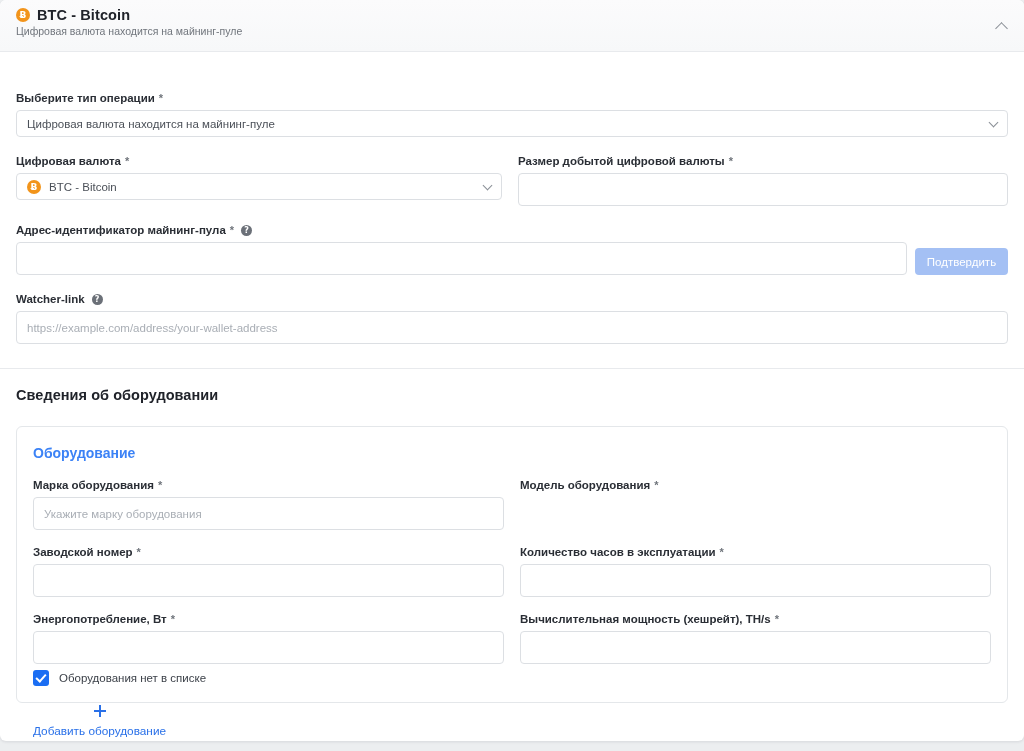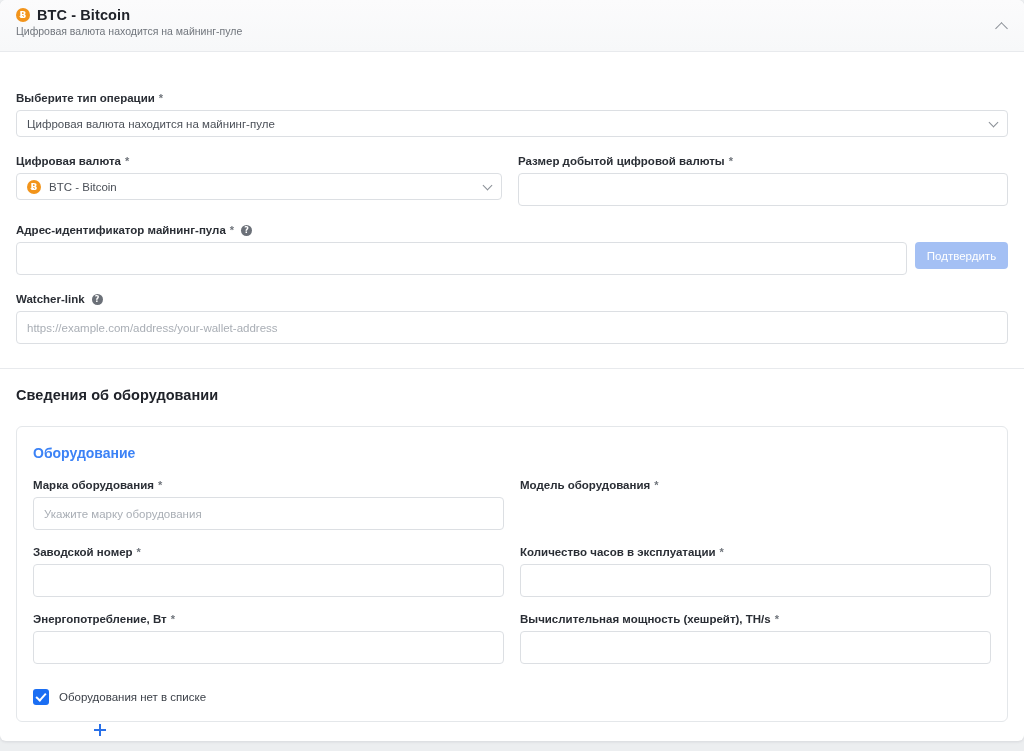--- a/index.html
+++ b/index.html
@@ -174,21 +174,21 @@
 
   .row2 {
     display: flex;
     gap: 16px;
   }
   .col { flex: 1 1 0; min-width: 0; }
 
   .inline-row {
     display: flex;
     gap: 8px;
-    align-items: flex-start;
+    align-items: flex-end;
   }
   .btn-confirm {
     flex: 0 0 93px;
     height: 27px;
     border: none;
     border-radius: 4px;
     background: #a4c0f4;
     color: #ffffff;
     font-size: 11.5px;
     font-family: "Liberation Sans", sans-serif;
@@ -206,21 +206,21 @@
     font-size: 14px;
     font-weight: bold;
     color: #3b82f6;
     margin-bottom: 18px;
   }
 
   .checkbox-row {
     display: flex;
     align-items: center;
     gap: 10px;
-    margin-top: 25px;
+    margin-top: 6px;
   }
   .checkbox {
     width: 16px; height: 16px;
     border-radius: 3px;
     background: #1b6ef3;
     position: relative;
     flex: 0 0 auto;
     cursor: pointer;
   }
   .checkbox::after {

